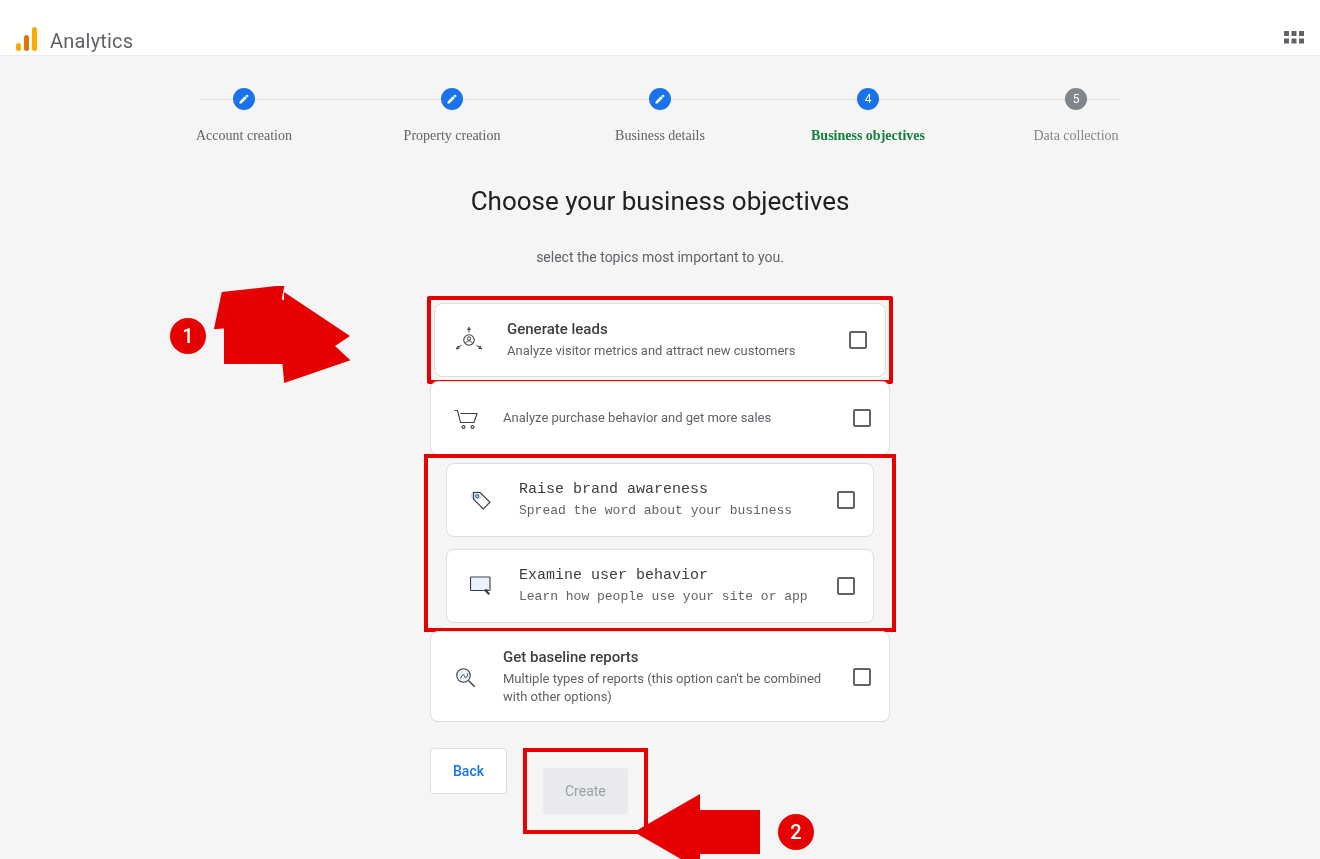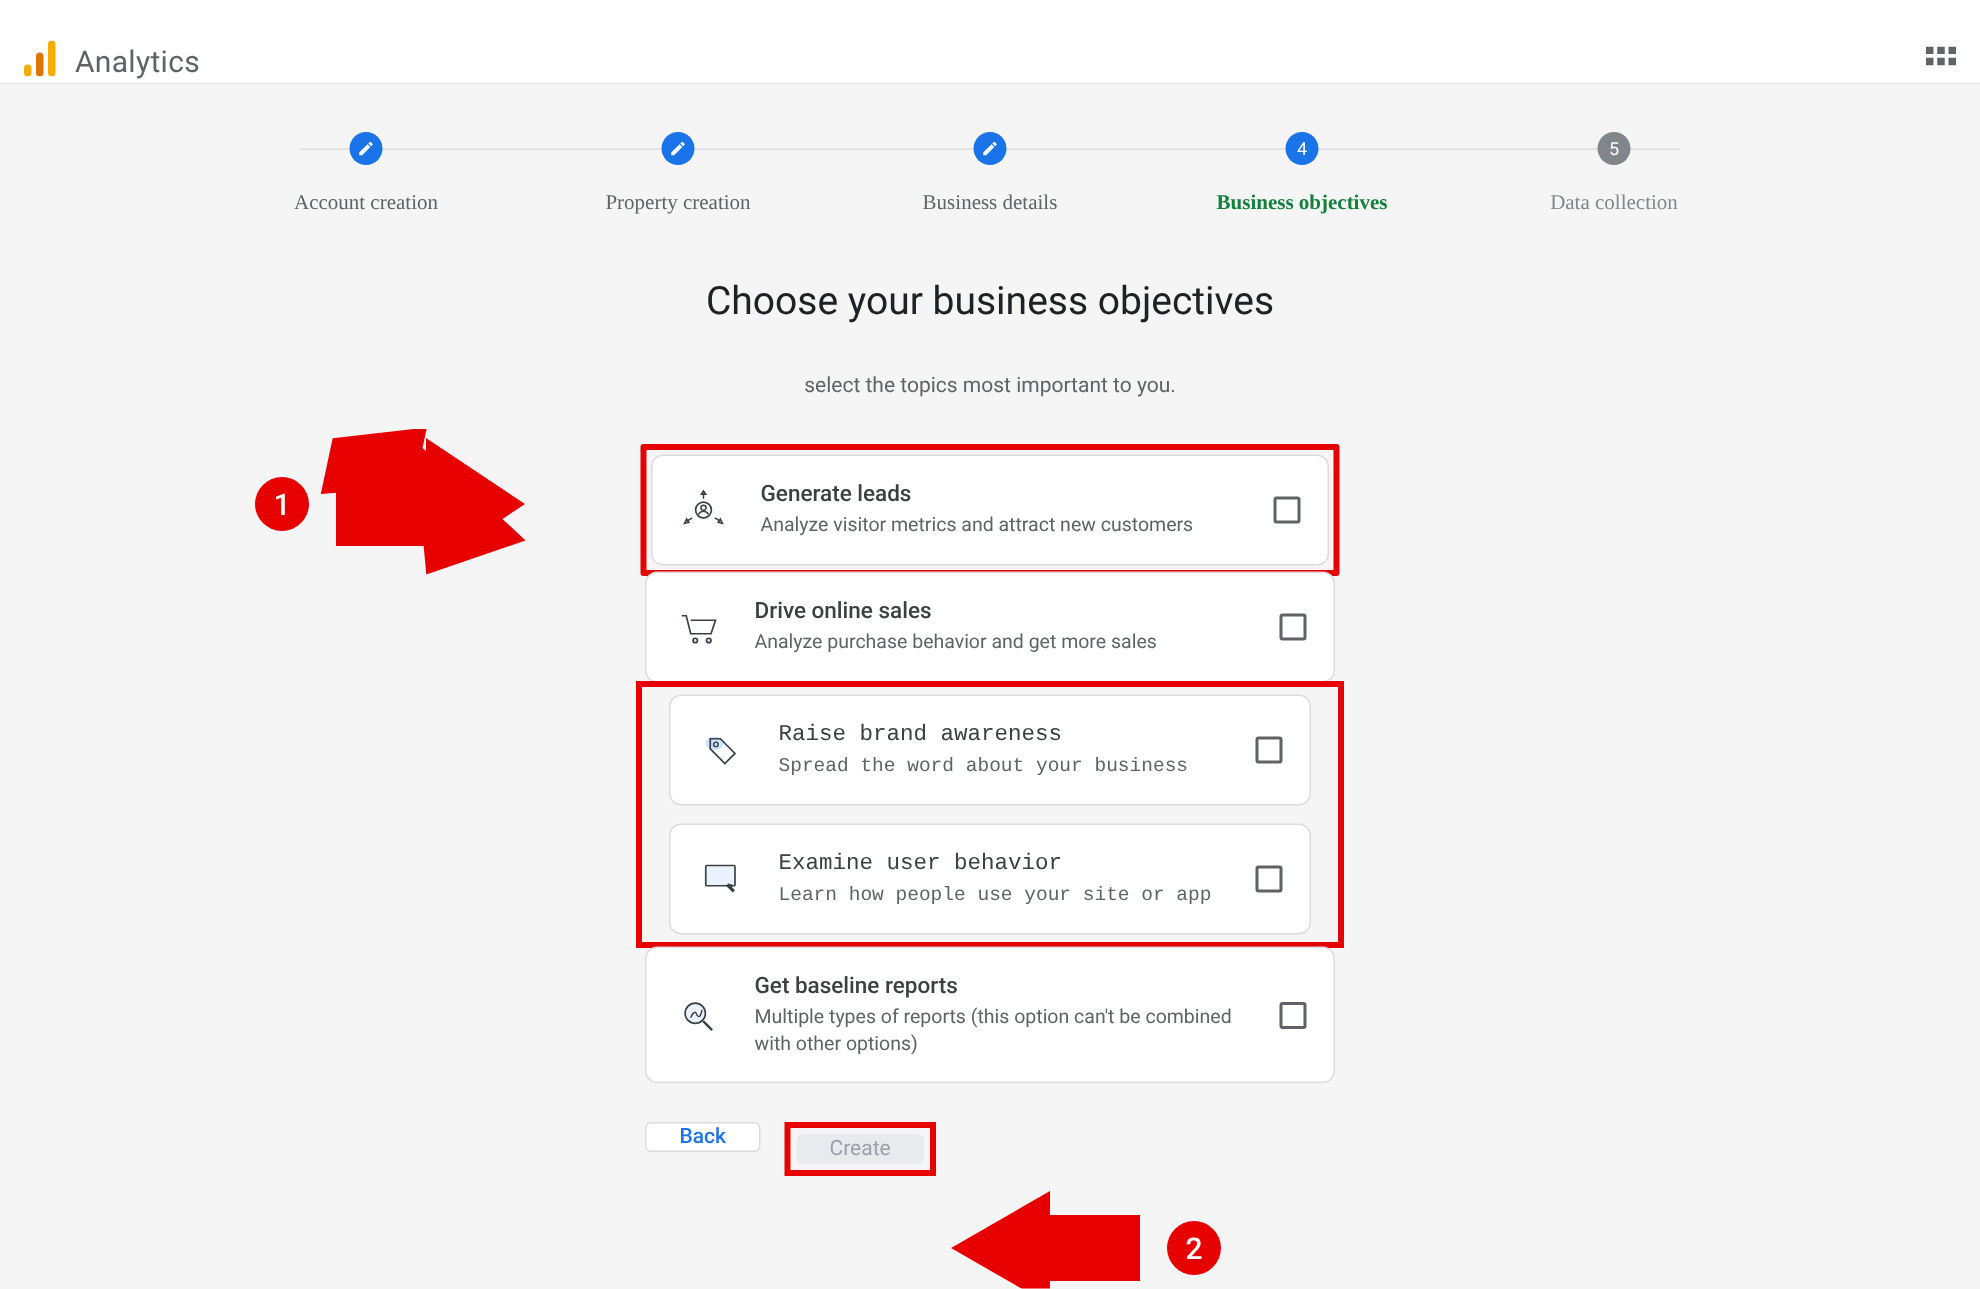--- a/index.html
+++ b/index.html
@@ -65,30 +65,30 @@
     width:18px; height:18px; border:2px solid #5f6368; border-radius:2px; flex-shrink:0;
   }
   
   .hl-wrap {
     border:4px solid #e60000; border-radius:2px; padding:3px; margin:-3px;
   }
   .hl-stack { display:flex; flex-direction:column; gap:12px; border:4px solid #e60000; padding:5px 18px; margin:-1px -6px;font-family:Liberation Mono, monospace; }
   
   .btn-row { width:460px; margin:26px auto 0; display:flex; gap:16px; }
   .btn {
-    height:20px; padding:0 22px; border-radius:4px; font-size:14px;
+    height:46px; padding:0 22px; border-radius:4px; font-size:14px;
     display:flex; align-items:center; justify-content:center; cursor:pointer;
   }
   .btn-back {
     background:#fff; border:1px solid #dadce0; color:#1a73e8; font-weight:500;
   }
   .btn-create {
     background:#e8eaed; color:#9aa0a6; border:none; cursor:default;
   }
-  .hl-btn { border:4px solid #e60000; padding:4px; display:inline-block; }
+  .hl-btn { border:4px solid #e60000; padding:16px; display:inline-block; }
   
   .annot { position:absolute; display:flex; align-items:center; gap:8px; }
   .badge {
     width:36px; height:36px; border-radius:50%; background:#e60000; color:#fff;
     display:flex; align-items:center; justify-content:center;
     font-size:20px; font-weight:500;
   }
   .arrow-svg { display:block; }
 
 </style>
@@ -191,21 +191,20 @@
 
     <div class="card">
       <div class="card-icon">
         <svg width="36" height="36" viewBox="0 0 48 48" fill="none">
             <path d="M10 14h4l4 16h18l4-12H18" stroke="#3c4043" stroke-width="1.5"></path>
             <circle cx="22" cy="36" r="2" stroke="#3c4043" stroke-width="1.5" fill="#cfe2ff"></circle>
             <circle cx="34" cy="36" r="2" stroke="#3c4043" stroke-width="1.5" fill="#cfe2ff"></circle>
           </svg>
       </div>
       <div class="card-body">
-        <div class="card-title">Drive online sales</div>
         <div class="card-desc">Analyze purchase behavior and get more sales</div>
       </div>
       <div class="checkbox"></div>
     </div>
 
     <div class="hl-stack">
       <div class="card">
         <div class="card-icon">
           <svg width="36" height="36" viewBox="0 0 48 48" fill="none">
               <ellipse cx="18" cy="18" rx="8" ry="6" fill="#cfe2ff"></ellipse>

